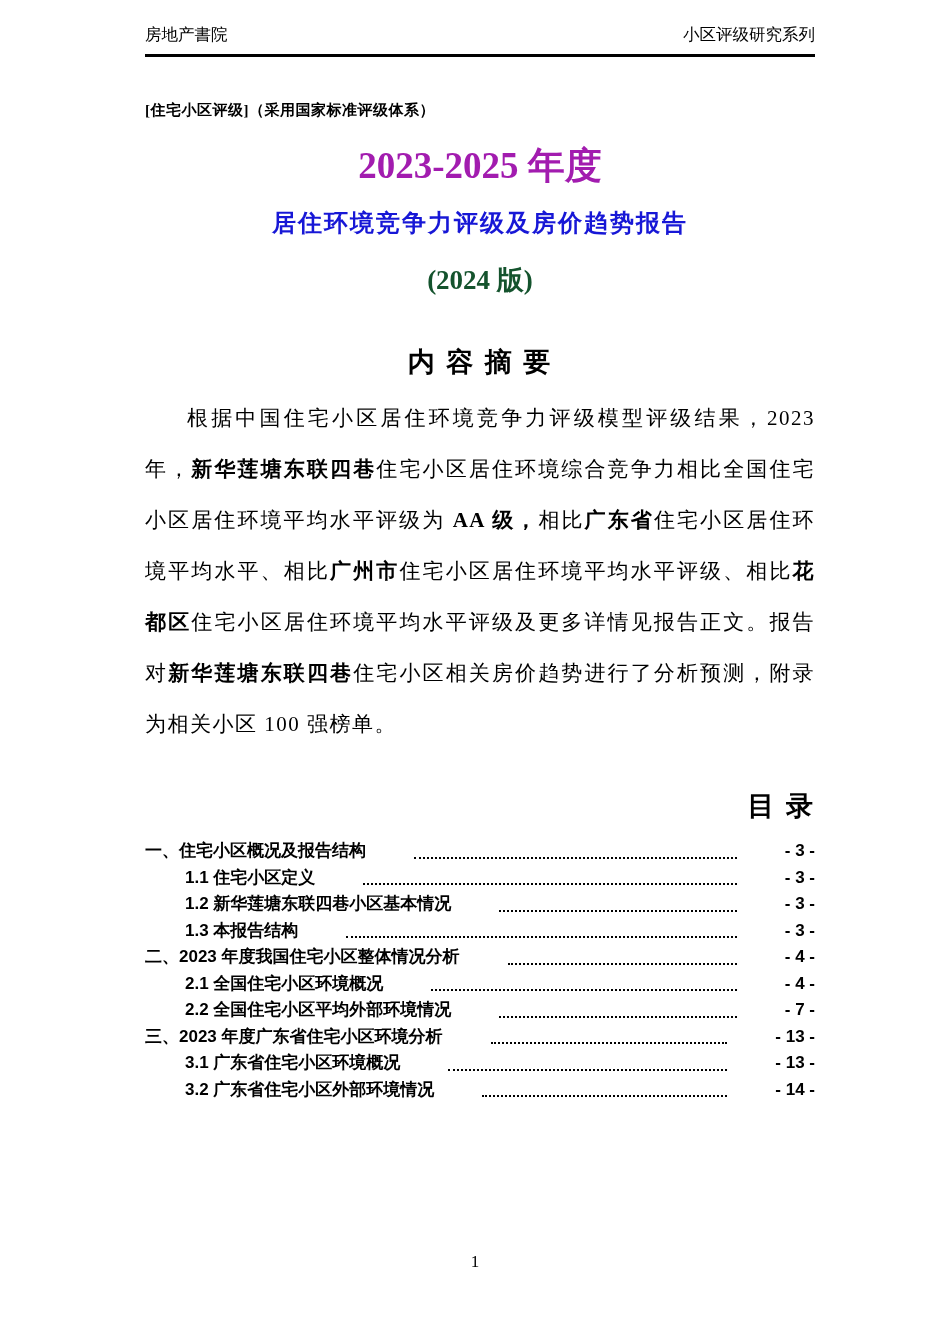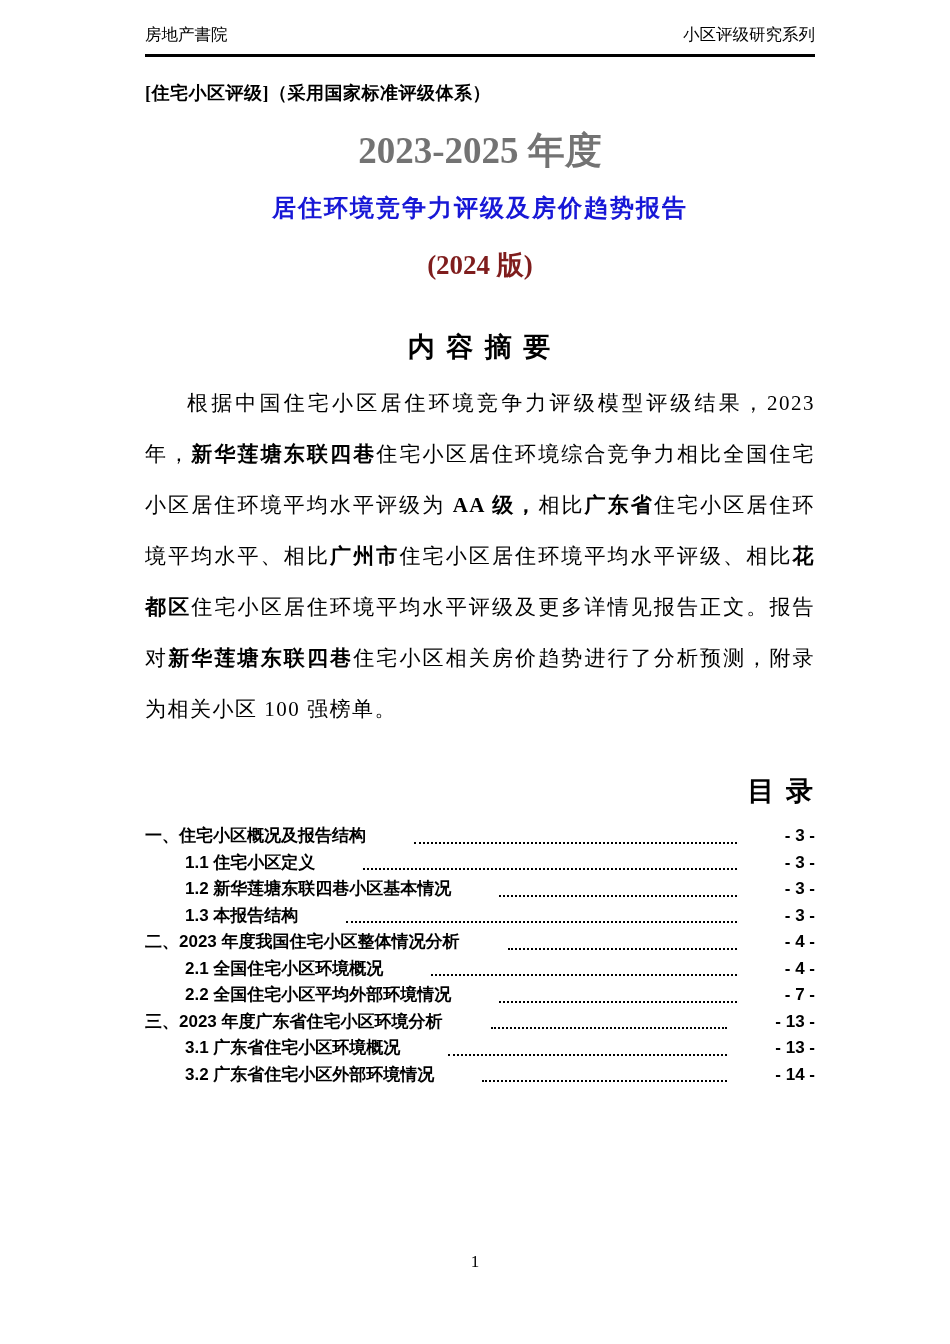--- a/index.html
+++ b/index.html
@@ -20,22 +20,22 @@
     display: flex;
     justify-content: space-between;
     align-items: flex-end;
     font-family: "Liberation Sans", "DejaVu Sans", sans-serif;
     font-size: 16.5px;
     padding-bottom: 8px;
     border-bottom: 3px solid #000;
   }
   
   .subtitle {
-    margin-top: 24px;
-    font-size: 18px;
+    margin-top: 44px;
+    font-size: 15px;
     font-weight: bold;
     letter-spacing: 0.5px;
   }
   
   .title-block { text-align: center; }
   .t1 { margin-top: 24px; font-size: 37px; font-weight: bold; line-height: 1.2; }
   .t2 { margin-top: 21px; font-size: 36px; font-weight: bold; line-height: 1.2; letter-spacing: 2px; }
   .t3 { margin-top: 21px; font-size: 24px; font-weight: bold; line-height: 1.2; letter-spacing: 2px; }
   .tver { margin-top: 24px; font-size: 27px; font-weight: bold; }
   
@@ -103,23 +103,23 @@
 <div class="page">
 
   <div class="hdr">
     <span>房地产書院</span>
     <span>小区评级研究系列</span>
   </div>
 
   <div class="subtitle">[住宅小区评级]（采用国家标准评级体系）</div>
 
   <div class="title-block">
-    <div class="t1 blue" style="color: #737373;">2023-2025 年度</div>
+    <div class="t1 blue" style="color: #a21caf;">2023-2025 年度</div>
     <div class="t3 blue" style="color: rgb(23, 23, 214);">居住环境竞争力评级及房价趋势报告</div>
-    <div class="tver blue" style="color: #7f1d1d;">(2024 版)</div>
+    <div class="tver blue" style="color: #14532d;">(2024 版)</div>
   </div>
 
   <div class="sum-head">内 容 摘 要</div>
 
   <p class="sum-par"><span class="">根据中国住宅小区居住环境竞争力评级模型评级结果，2023 年，</span><span class="bold">新华莲塘东联四巷</span><span class="">住宅小区居住环境综合竞争力相比全国住宅小区居住环境平均水平评级为 </span><span class="bold">AA 级，</span><span class="">相比</span><span class="bold">广东省</span><span class="">住宅小区居住环境平均水平、相比</span><span class="bold">广州市</span><span class="">住宅小区居住环境平均水平评级、相比</span><span class="bold">花都区</span><span class="">住宅小区居住环境平均水平评级及更多详情见报告正文。报告对</span><span class="bold">新华莲塘东联四巷</span><span class="">住宅小区相关房价趋势进行了分析预测，附录为相关小区 100 强榜单。</span></p>
 
   <div class="toc-head">目 录</div>
 
   <div class="toc-list">
       <div class="toc-row">

